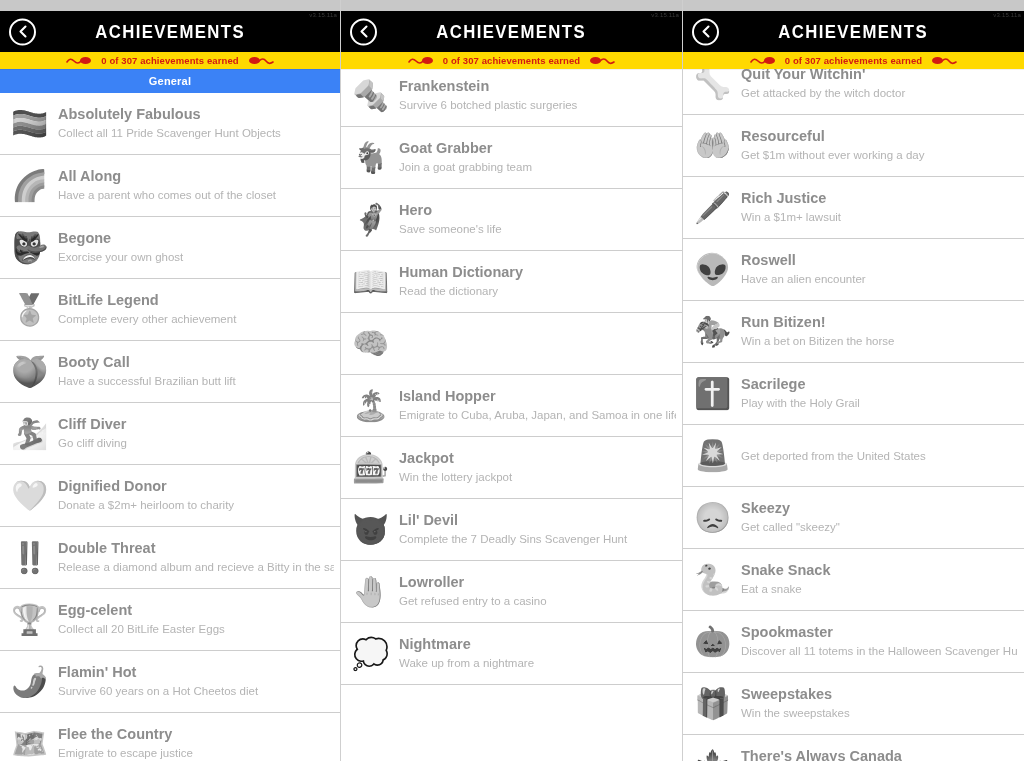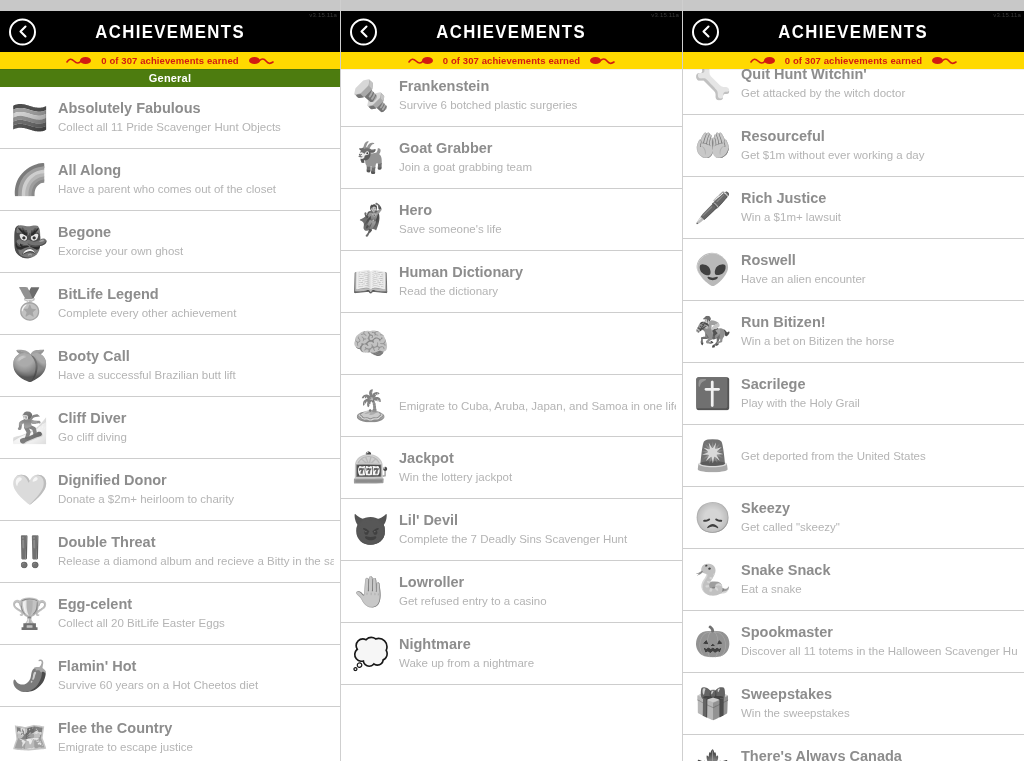--- a/index.html
+++ b/index.html
@@ -92,22 +92,22 @@
     color: #d21a12;
     font-size: 9.5px;
     font-weight: bold;
     white-space: nowrap;
     letter-spacing: 0.1px;
   }
   .orn { display: block; flex: 0 0 auto; }
 
   
   .section-header {
-    height: 18px;
-    background: #4d7c0f;
+    height: 24px;
+    background: #3b82f6;
     display: flex;
     align-items: center;
     justify-content: center;
     position: relative;
     z-index: 20;
   }
   .section-header-label {
     color: #ffffff;
     font-size: 11px;
     font-weight: bold;
@@ -360,20 +360,21 @@
               <div class="ach-title">Human Dictionary</div>
               <div class="ach-desc">Read the dictionary</div>
             </div>
           </div>
           <div class="ach-row">
             <div class="ach-icon">🧠</div>
           </div>
           <div class="ach-row">
             <div class="ach-icon">🏝️</div>
             <div class="ach-text">
+              <div class="ach-title">Island Hopper</div>
               <div class="ach-desc">Emigrate to Cuba, Aruba, Japan, and Samoa in one life</div>
             </div>
           </div>
           <div class="ach-row">
             <div class="ach-icon">🎰</div>
             <div class="ach-text">
               <div class="ach-title">Jackpot</div>
               <div class="ach-desc">Win the lottery jackpot</div>
             </div>
           </div>
@@ -431,21 +432,21 @@
           <path d="M11 6 Q15 2 18 6 T25 7" fill="none" stroke="#d21a12" stroke-width="1.6" stroke-linecap="round"></path>
         </svg>
       </span>
     </div>
 
     <div class="list-viewport list-viewport-p3">
       <div class="ach-list scrolled-3" id="list-2">
           <div class="ach-row">
             <div class="ach-icon">🦴</div>
             <div class="ach-text">
-              <div class="ach-title">Quit Hunt Witchin'</div>
+              <div class="ach-title">Quit Your Witchin'</div>
               <div class="ach-desc">Get attacked by the witch doctor</div>
             </div>
           </div>
           <div class="ach-row">
             <div class="ach-icon">🤲</div>
             <div class="ach-text">
               <div class="ach-title">Resourceful</div>
               <div class="ach-desc">Get $1m without ever working a day</div>
             </div>
           </div>

